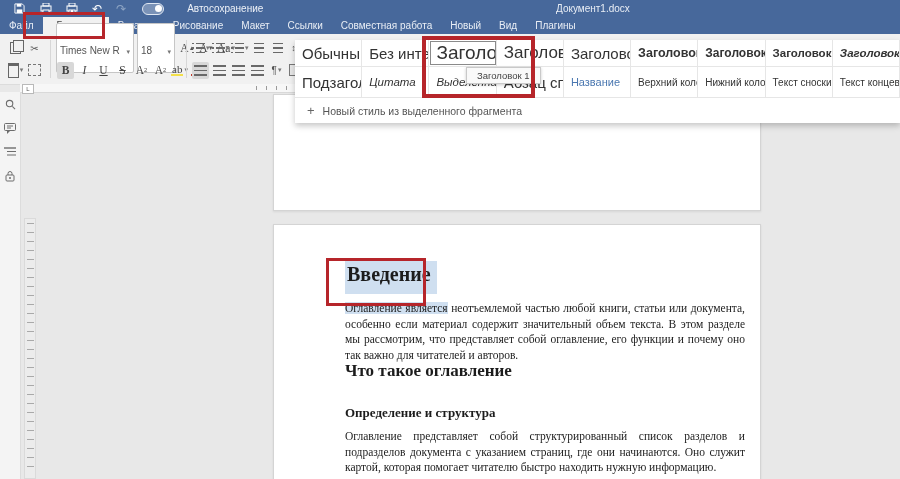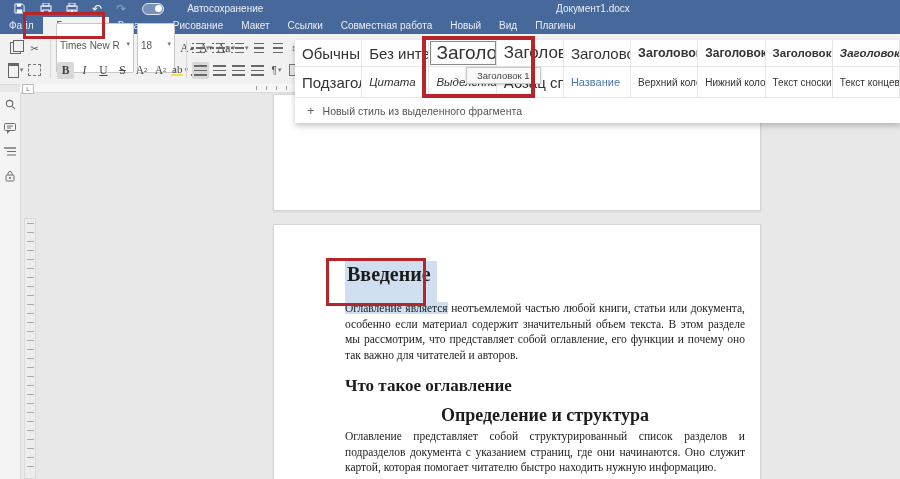--- a/index.html
+++ b/index.html
@@ -26,21 +26,21 @@
   .toolbar{position:absolute;left:0;top:34px;width:900px;height:50px;background:#f1f1f1;
     border-bottom:1px solid #dcdcdc;font-size:10px;color:#555;}
   .tgroup{position:absolute;top:0;height:50px;display:flex;flex-direction:column;justify-content:space-around;padding:3px 0;box-sizing:border-box}
   .trow{display:flex;align-items:center;height:20px;}
   .vdiv{position:absolute;top:6px;height:38px;width:1px;background:#d7d7d7}
   .btn{min-width:17px;height:17px;display:inline-flex;align-items:center;justify-content:center;
     border-radius:2px;margin:0 1px;cursor:pointer;color:#555;}
   .btn.active{background:#d8d8d8;}
   .chev{font-size:7px;color:#777;margin-left:1px;cursor:pointer}
   .sel-box{height:16px;background:#fff;border:1px solid #c6c6c6;border-radius:2px;
-    display:inline-flex;align-items:flex-start;padding:16px 3px;margin-right:3px;cursor:pointer;white-space:nowrap;overflow:hidden}
+    display:inline-flex;align-items:flex-end;padding:16px 3px;margin-right:3px;cursor:pointer;white-space:nowrap;overflow:hidden}
   .fontname{width:70px;justify-content:space-between}
   .fontsize{width:30px;justify-content:space-between}
   .btx{font-family:"Liberation Serif",serif;font-size:11.5px;color:#444}
   .ic{display:inline-block;width:13px;height:11px;}
   .ic-lines{background:repeating-linear-gradient(to bottom,#696969 0 1.5px,transparent 1.5px 4.5px);}
   .ic-list{background:
     repeating-linear-gradient(to bottom,#696969 0 1.5px,transparent 1.5px 4.5px) 4px 0/9px 100% no-repeat,
     repeating-linear-gradient(to bottom,#696969 0 1.5px,transparent 1.5px 4.5px) 0 0/2px 100% no-repeat;}
   .ic-select{width:11px;height:10px;border:1px dashed #777;}
   .ic-copy{position:relative;width:9px;height:10px;border:1px solid #666;background:#f1f1f1}
@@ -60,25 +60,25 @@
   
   .leftbar{position:absolute;left:0;top:92px;width:20px;height:387px;background:#f4f4f4;border-right:1px solid #dcdcdc;}
   .lb-ic{width:20px;height:24px;display:flex;align-items:center;justify-content:center;cursor:pointer;color:#6d6d6d}
   
   .page{position:absolute;left:273px;width:488px;background:#fff;border:1px solid #d4d4d4;box-sizing:border-box;
     box-shadow:0 1px 2px rgba(0,0,0,.08);}
   .page1{top:94px;height:117px;}
   .page2{top:224px;height:300px;}
   .doc{position:absolute;left:71px;width:400px;font-family:"Liberation Serif",serif;color:#1c1c1c;}
   .h1{top:38px;font-size:20px;font-weight:bold;}
-  .h1 .sel{background:#cfdff0;padding:2px 6px 20px 2px;}
+  .h1 .sel{background:#cfdff0;padding:2px 6px 9px 2px;}
   .p1{top:76px;font-size:11.5px;line-height:15.5px;text-align:justify;}
   .p1 .sel{background:#cfdff0;}
-  .h2{top:151px;font-size:17px;font-weight:bold;}
-  .h3{top:180px;font-size:18px;font-weight:bold;text-align:center;}
+  .h2{top:136px;font-size:17px;font-weight:bold;}
+  .h3{top:180px;font-size:13px;font-weight:bold;}
   .p2{top:204px;font-size:11.5px;line-height:15.5px;text-align:justify;}
   
   .stylepanel{position:absolute;left:295px;top:40px;width:605px;background:#fff;
     box-shadow:0 3px 6px rgba(0,0,0,.22);z-index:5;}
   .srow{display:flex;border-bottom:1px solid #e6e6e6;}
   .scell{flex:1 1 0;overflow:hidden;white-space:nowrap;border-right:1px solid #e6e6e6;
     display:flex;align-items:center;padding:0 7px;box-sizing:border-box;cursor:pointer;color:#333;}
   .srow1 .scell{height:26px;}
   .srow2 .scell{height:30px;}
   .scell.selected{outline:1px solid #8a8a8a;outline-offset:-2px;}

